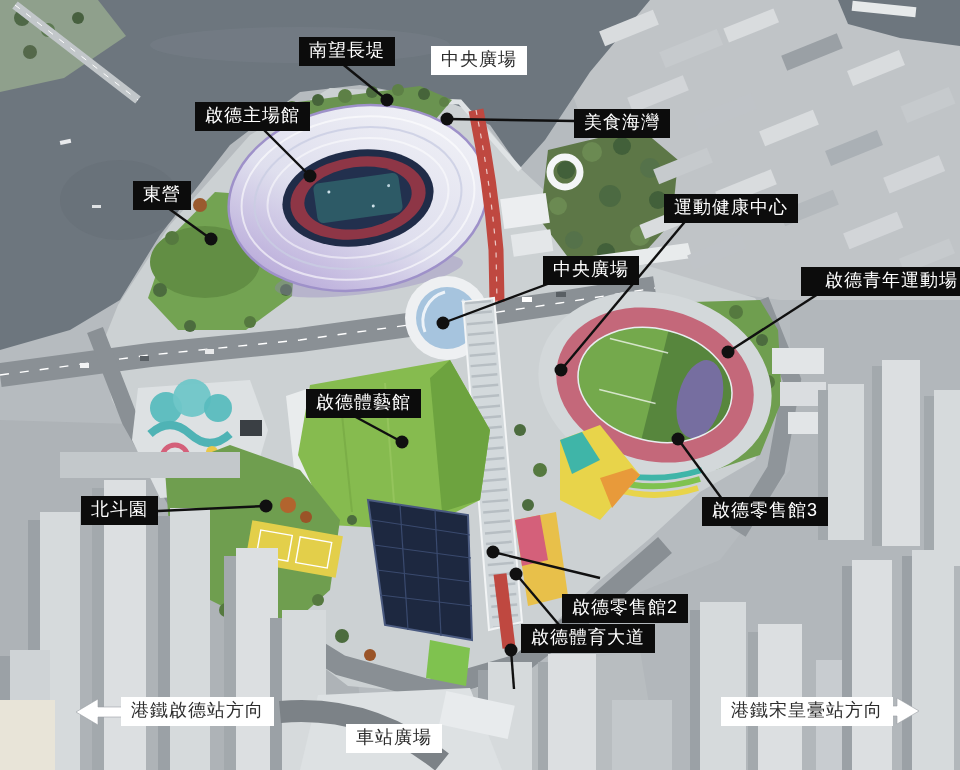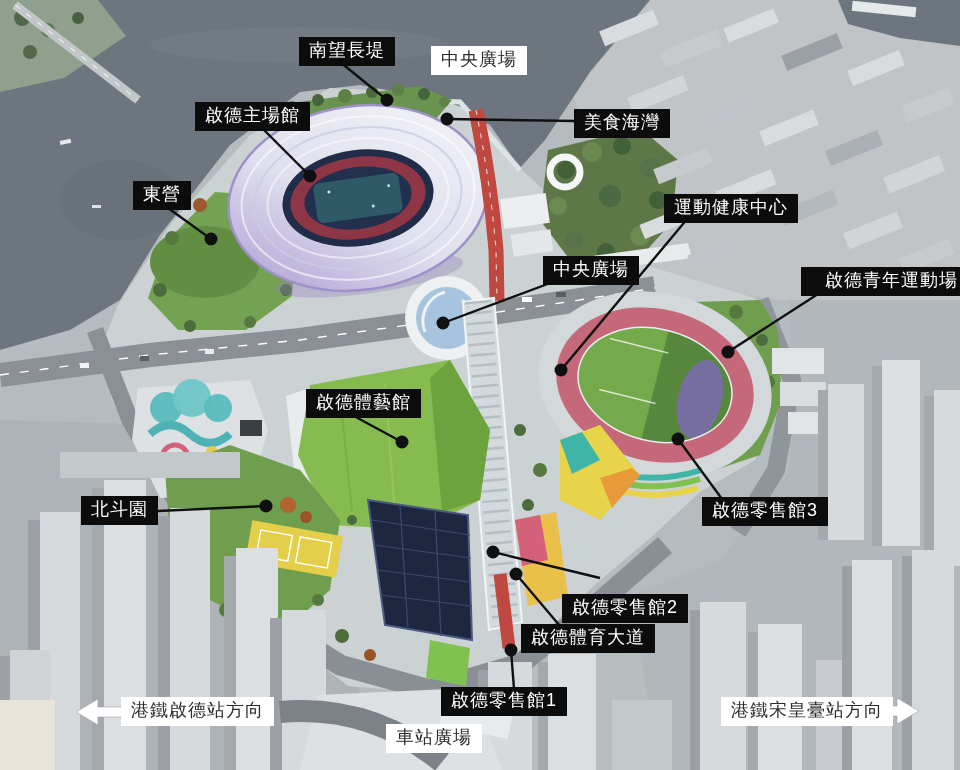--- a/index.html
+++ b/index.html
@@ -354,19 +354,18 @@
   <div class="map-label dark" style="left:574px;top:109px;">美食海灣</div>
   <div class="map-label dark" style="left:133px;top:181px;text-align:center;">東營</div>
   <div class="map-label dark" style="left:664px;top:194px;">運動健康中心</div>
   <div class="map-label dark" style="left:543px;top:256px;text-align:right;">中央廣場</div>
   <div class="map-label dark" style="left:801px;top:267px;padding-left:24px;">啟德青年運動場</div>
   <div class="map-label dark" style="left:306px;top:389px;">啟德體藝館</div>
   <div class="map-label dark" style="left:81px;top:496px;">北斗園</div>
   <div class="map-label dark" style="left:702px;top:497px;">啟德零售館3</div>
   <div class="map-label dark" style="left:562px;top:566px;margin-top:28px;">啟德零售館2</div>
   <div class="map-label dark" style="left:521px;top:624px;">啟德體育大道</div>
-  <div class="map-label dark" style="left:441px;top:687px;">啟德零售館1</div>
   <div class="map-label light" style="left:121px;top:697px;">港鐵啟德站方向</div>
-  <div class="map-label light" style="left:346px;top:724px;margin-left:40px;">車站廣場</div>
+  <div class="map-label light" style="left:346px;top:724px;">車站廣場</div>
   <div class="map-label light" style="left:721px;top:697px;">港鐵宋皇臺站方向</div>
 </div>
 
 </div>
 
 </body></html>

